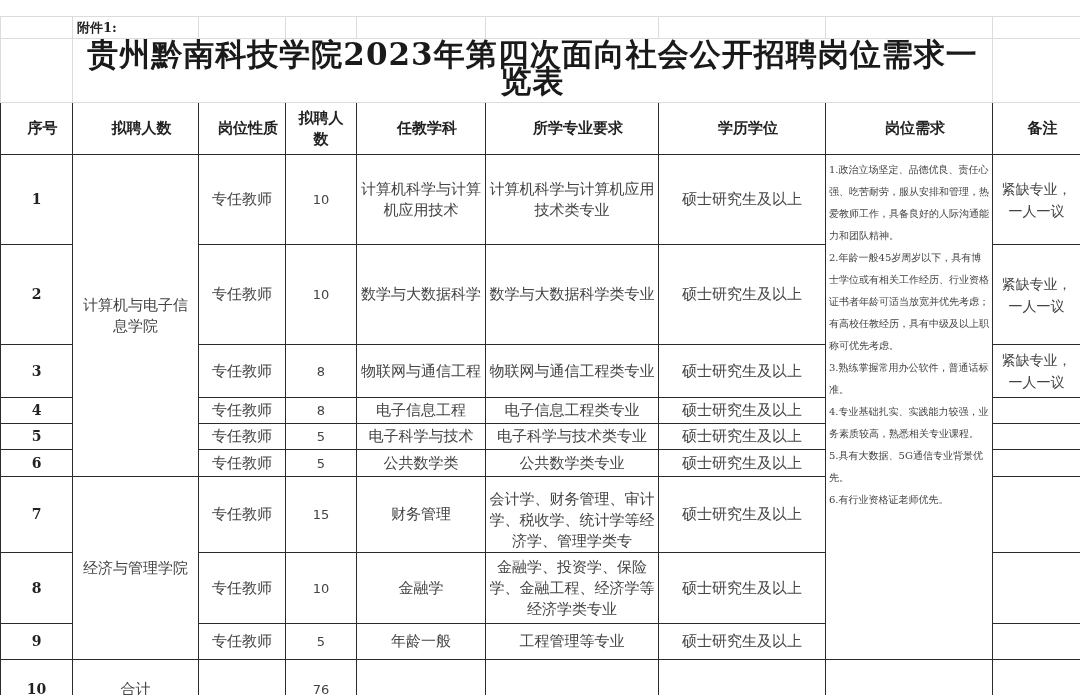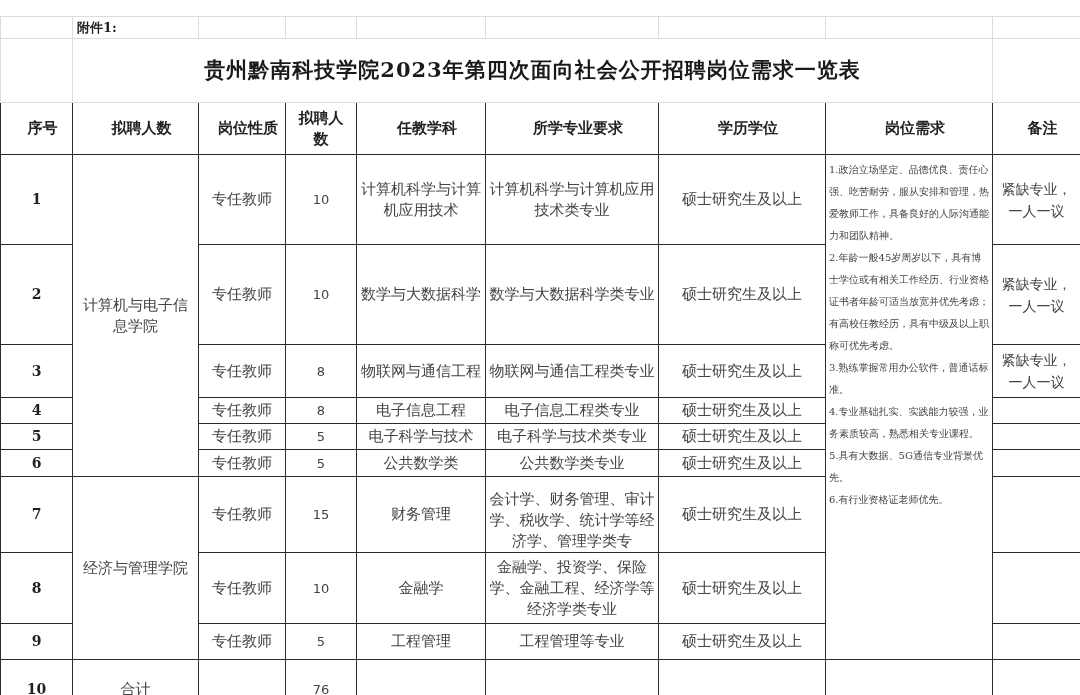--- a/index.html
+++ b/index.html
@@ -4,21 +4,21 @@
 <style>
   html, body { margin: 0; padding: 0; background: #ffffff; }
   body { width: 1080px; height: 695px; overflow: hidden; position: relative;
          font-family: "DejaVu Serif", "Liberation Serif", serif; color: #333; }
   .sheet { position: absolute; left: 0; top: 16px; width: 1080px; height: 695px; }
   table { border-collapse: collapse; table-layout: fixed; width: 1080px; }
   td { padding: 0; overflow: hidden; text-align: center; vertical-align: middle;
        border: 1px solid #2b2b2b; font-size: 15px; line-height: 21px; color: #444; }
   tr.attach td { height: 21px; border: 1px solid #dcdcdc; font-size: 13px; font-weight: bold; color: #222; text-align: left; }
   tr.title td { height: 63px; border: 1px solid #dcdcdc; }
-  .title-text { font-size: 21px; font-weight: bold; color: #1a1a1a; letter-spacing: 1px; }
+  .title-text { font-size: 31px; font-weight: bold; color: #1a1a1a; letter-spacing: 1px; }
   tr.head td { font-weight: bold; font-size: 15px; color: #222; padding-left: 12px; }
   .seq { font-weight: bold; color: #222; font-family: "DejaVu Serif", serif; font-size: 14px; }
   .num { font-family: "DejaVu Sans", sans-serif; font-size: 13px; color: #444; }
   .req { text-align: left; vertical-align: top; font-size: 10px; line-height: 22px; padding: 4px 2px 0 3px; color: #444; white-space: normal; word-break: break-all; }
   .note { font-size: 14px; line-height: 22px; }
   .wrap { padding: 0 2px; word-break: break-all; }
 </style>
 </head>
 <body>
 
@@ -154,21 +154,21 @@
     <td class="wrap">金融学</td>
     <td class="wrap">金融学、投资学、保险学、金融工程、经济学等经济学类专业</td>
     <td>硕士研究生及以上</td>
     <td class="note"></td>
   </tr>
 
   <tr style="height:36px">
     <td class="seq">9</td>
     <td>专任教师</td>
     <td class="num">5</td>
-    <td class="wrap">工程管理</td>
+    <td class="wrap">年龄一般</td>
     <td class="wrap">工程管理等专业</td>
     <td>硕士研究生及以上</td>
     <td class="note"></td>
   </tr>
 
   <tr style="height:60px">
     <td class="seq">10</td>
     <td>合计</td>
     <td></td>
     <td class="num">76</td>

